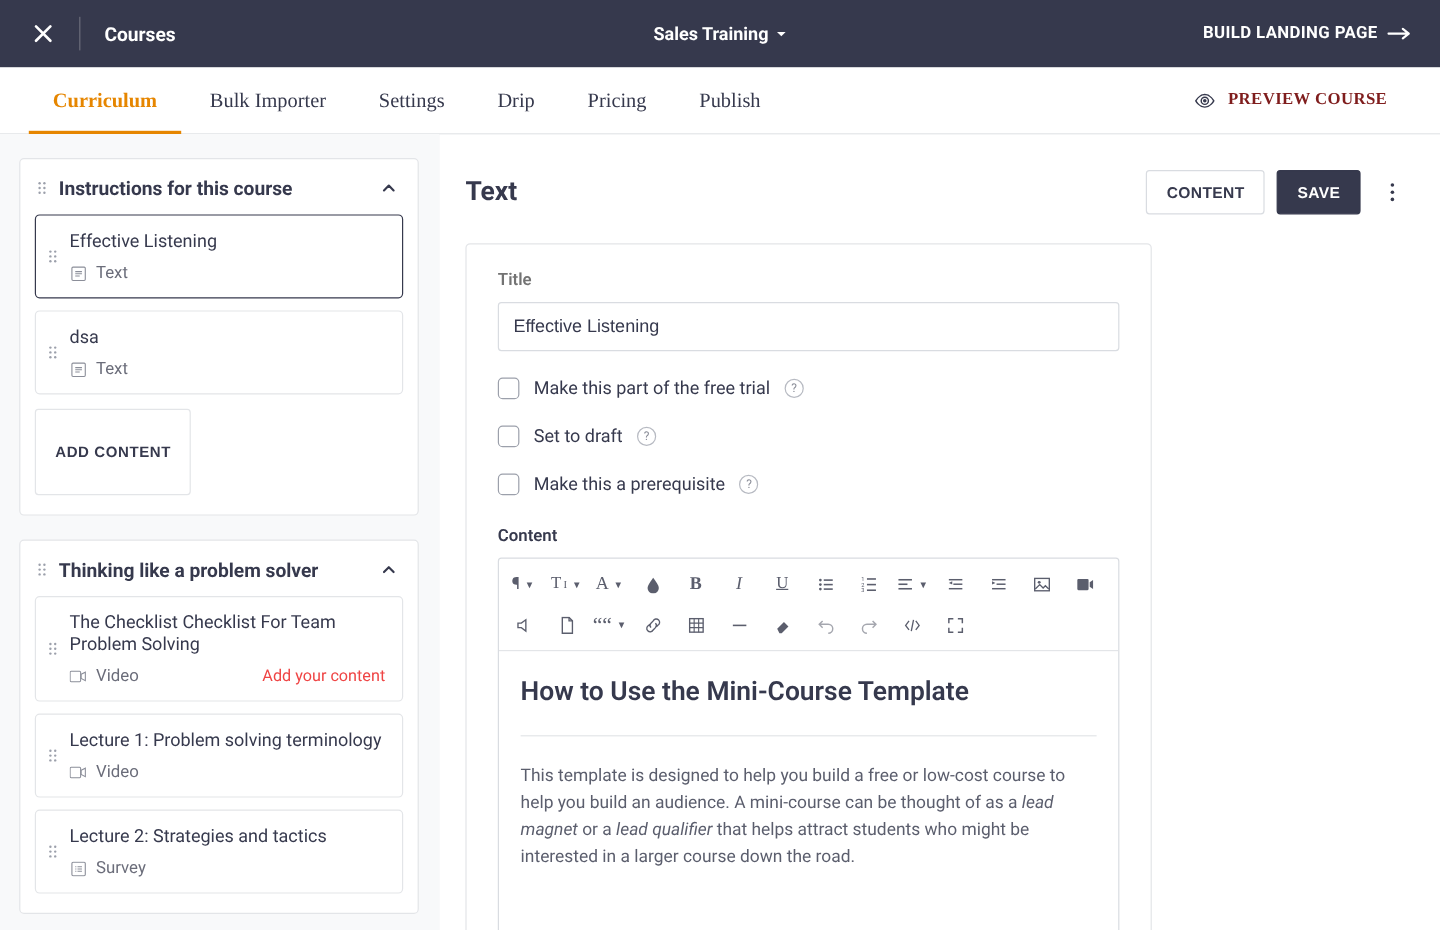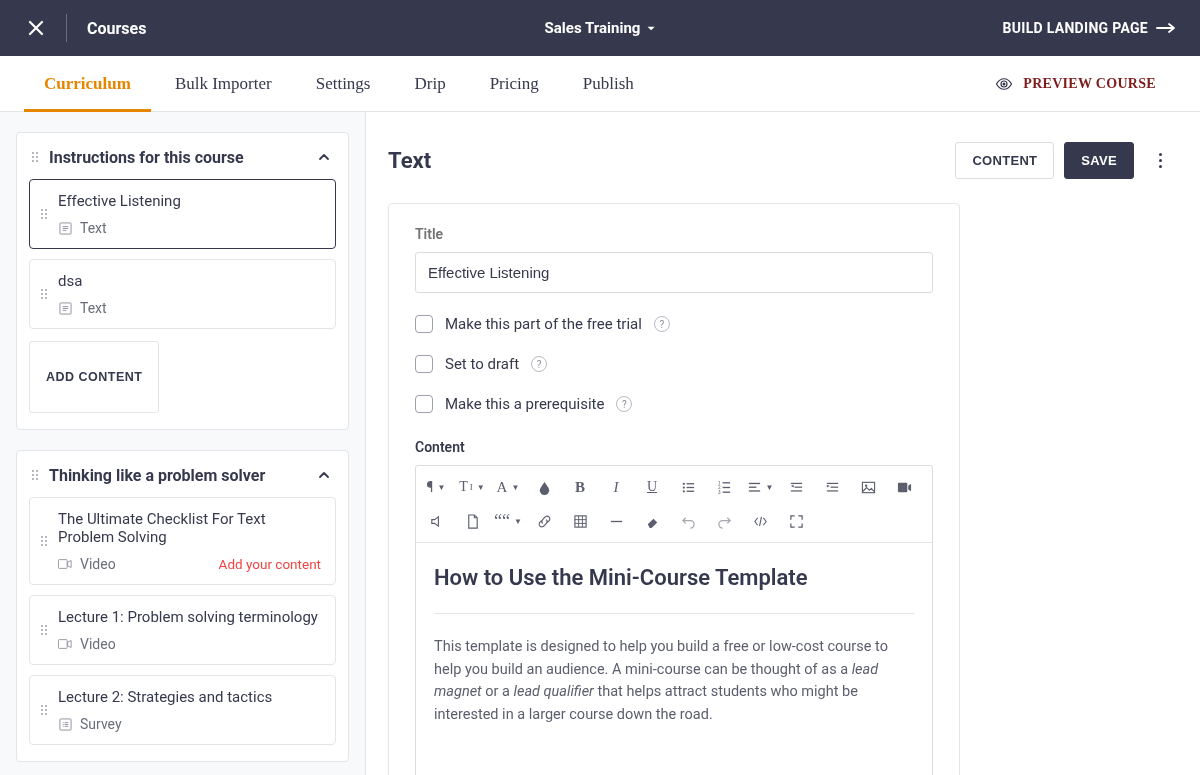--- a/index.html
+++ b/index.html
@@ -264,21 +264,21 @@
                 <span class="dot"></span>
                 <span class="dot"></span>
               </div>
               <div class="row">
                 <span class="dot"></span>
                 <span class="dot"></span>
               </div>
             </div>
         </div>
         <div class="lesson-body">
-          <div class="lesson-title">The Ultimate Checklist For Text Problem Solving</div>
+          <div class="lesson-title">The Checklist Checklist For Team Problem Solving</div>
           <div class="lesson-meta">
             <span class="icon">
                 <svg width="14" height="12" viewBox="0 0 16 12">
                   <rect x="0.5" y="1" width="10" height="10" rx="1" fill="none" stroke="#8b8e99" stroke-width="1"></rect>
                   <path d="M11 4 L15 2 V10 L11 8 Z" fill="none" stroke="#8b8e99" stroke-width="1"></path>
                 </svg>
               </span>
             <span>Video</span>
             <span class="lesson-warn">Add your content</span>
           </div>

